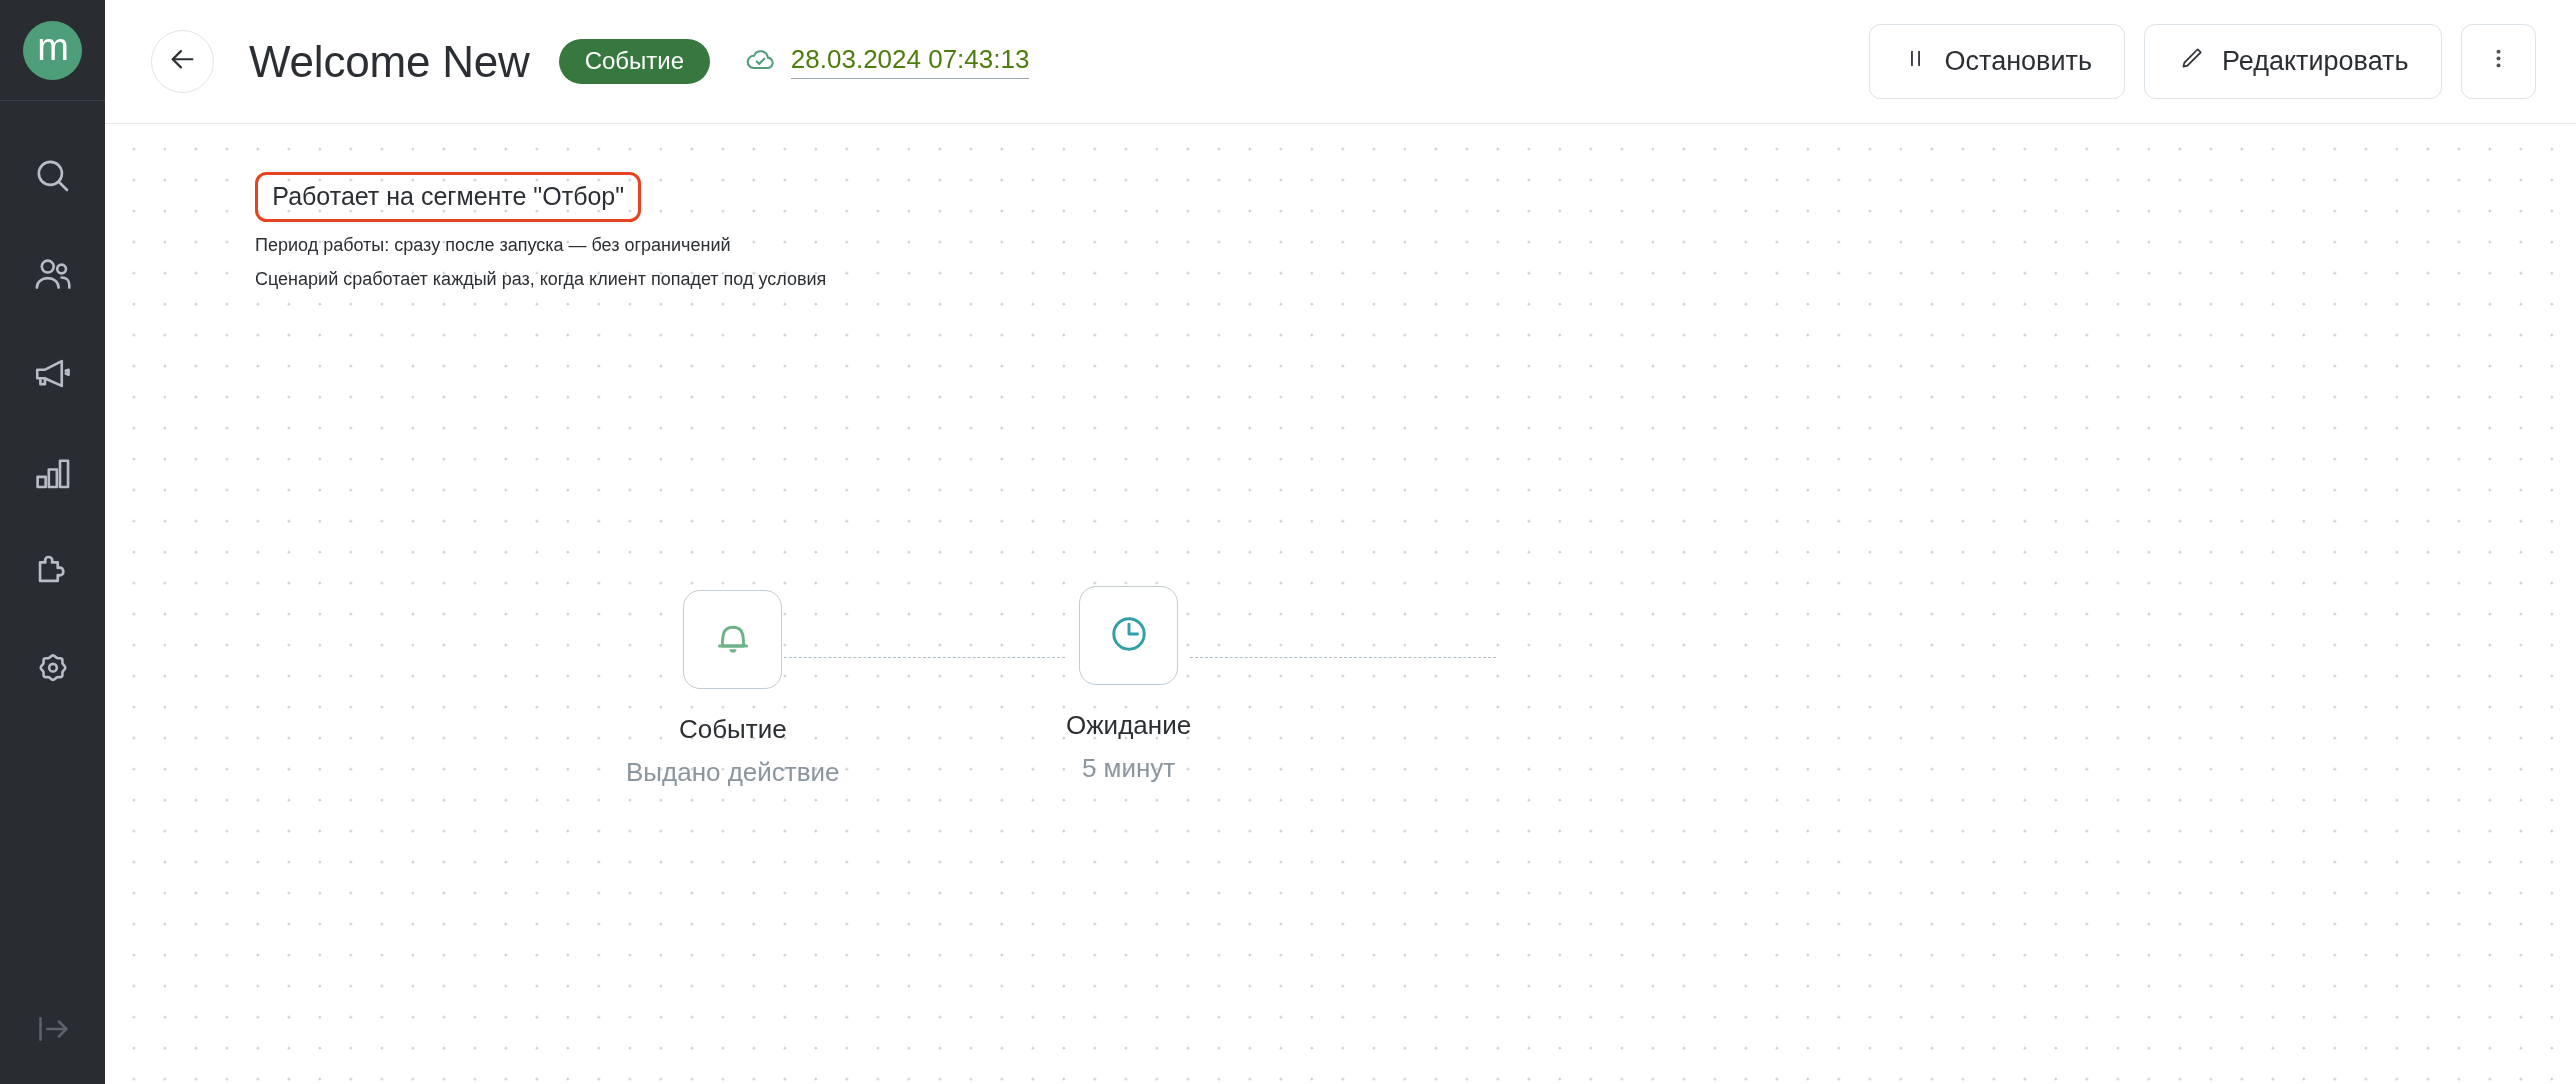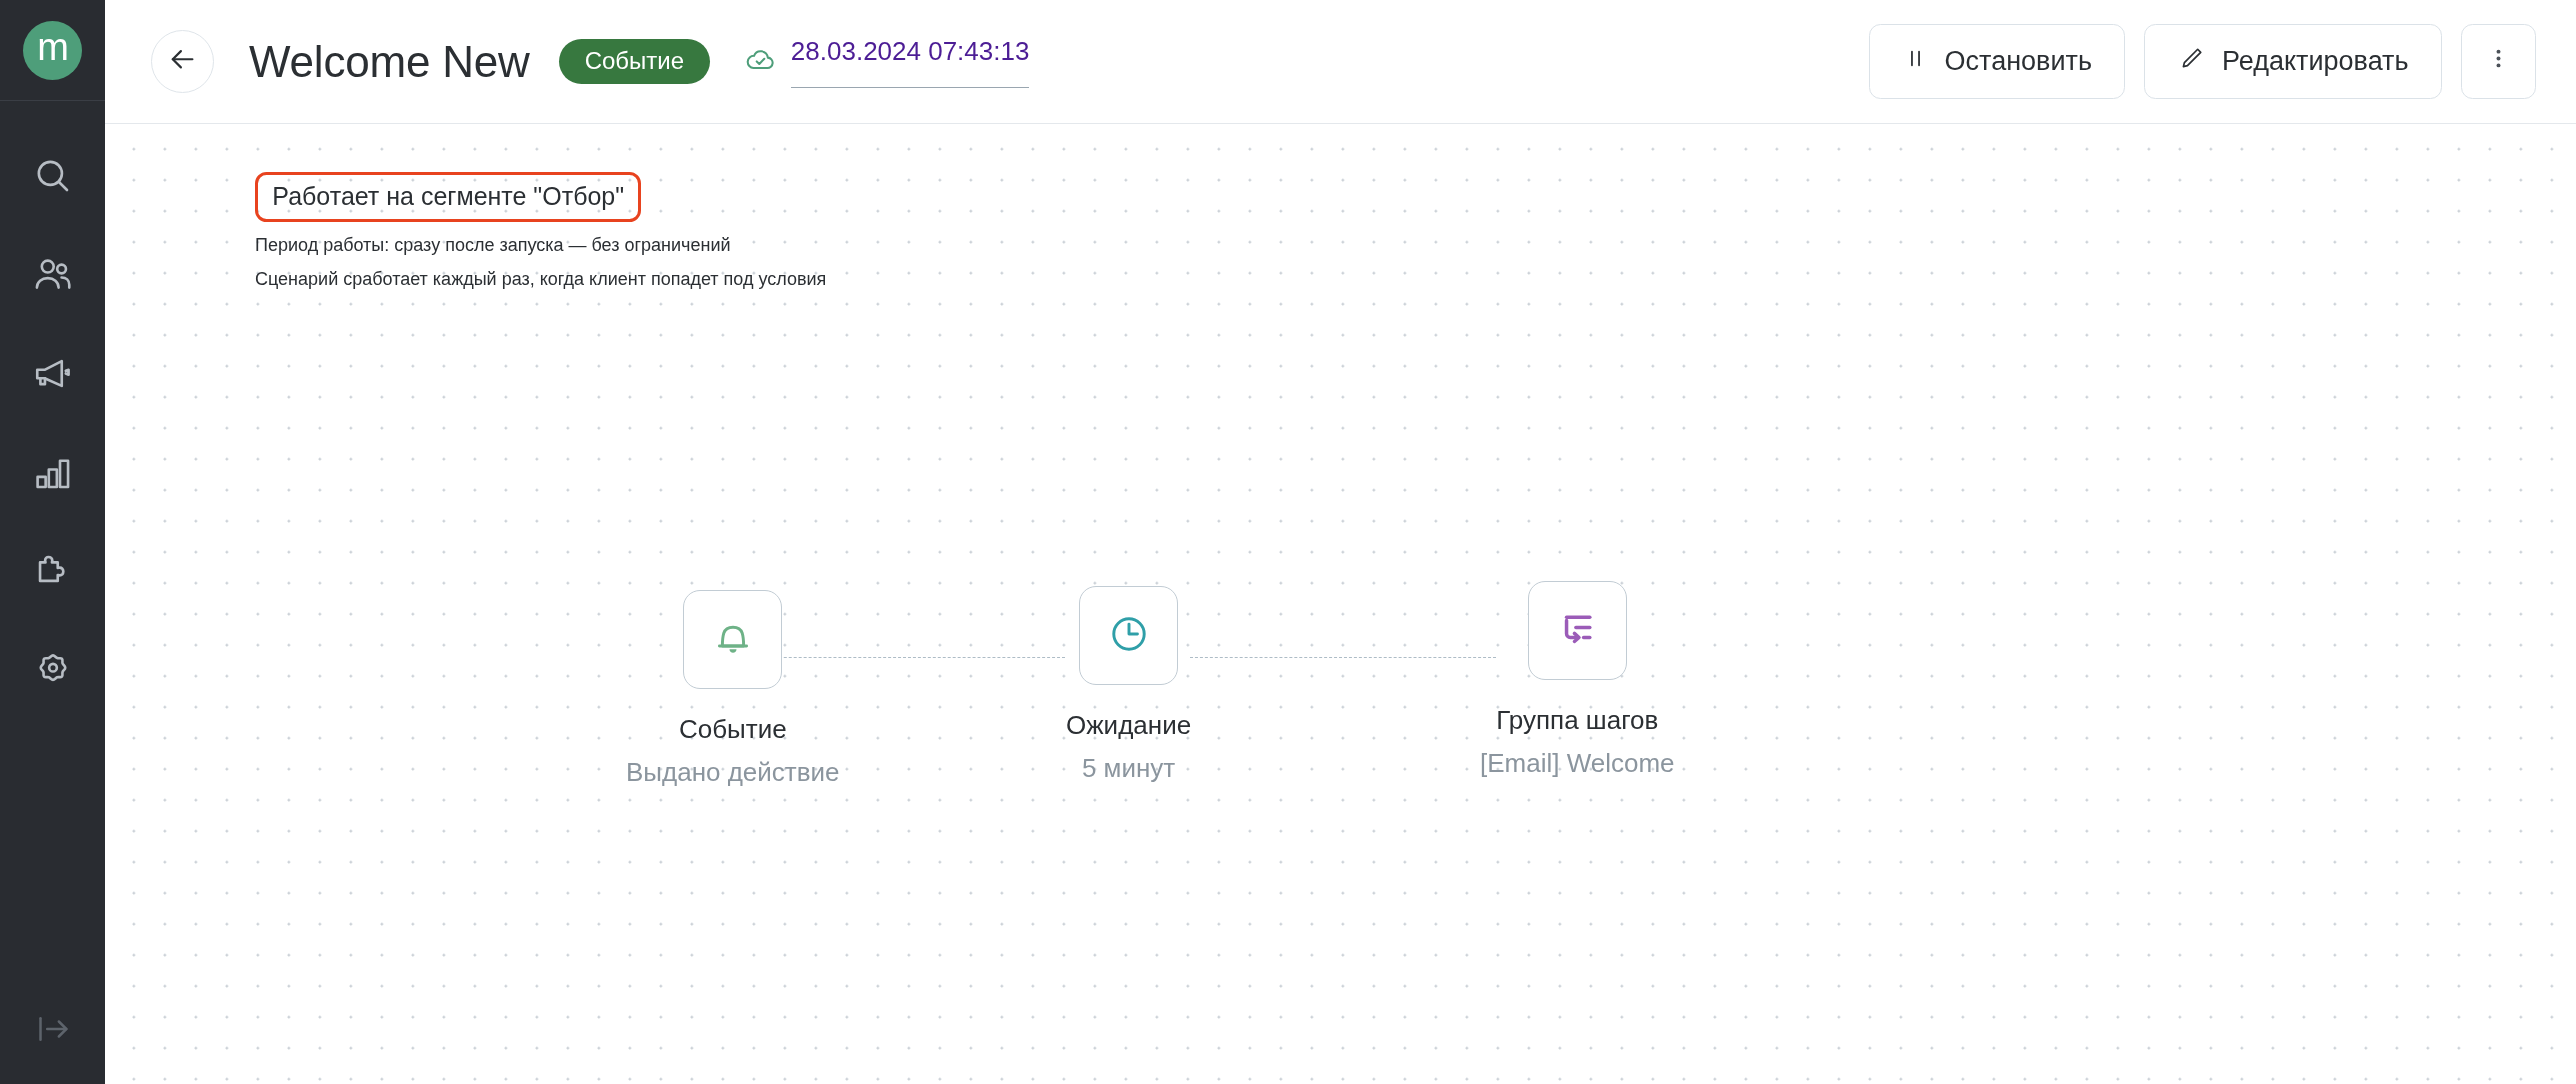--- a/index.html
+++ b/index.html
@@ -80,23 +80,23 @@
     padding: 9.6px 26px 11.5px 26px;
     white-space: nowrap;
     line-height: 1;
   }
   .timestamp-wrap {
     margin-left: 34px;
     display: flex; align-items: center; gap: 14.3px;
     cursor: pointer;
   }
   .timestamp-text {
-    font-size: 26px; color: #4c1d95;
+    font-size: 26px; color: #4d7c0f;
     border-bottom: 1px solid #9aa6b0;
-    padding-bottom: 20px;
+    padding-bottom: 3px;
     white-space: nowrap;
   }
   .header-spacer { flex: 1 1 auto; }
   .hdr-btn {
     height: 75px;
     border: 1px solid #dbe2e8; border-radius: 11.5px;
     background: #fff; cursor: pointer;
     display: flex; align-items: center; justify-content: center;
     gap: 17px; padding: 0 32.5px;
     font-size: 27px; color: #2b2f33;
@@ -340,34 +340,19 @@
               <svg width="44" height="44" viewBox="0 0 24 24" fill="none" stroke="#2f9fa8" stroke-width="1.6" stroke-linecap="round" stroke-linejoin="round">
                 <circle cx="12" cy="12" r="8.3"></circle>
                 <polyline points="12,6.6 12,12 16.6,12"></polyline>
               </svg>
             </span>
           </div>
           <div class="node-title">Ожидание</div>
           <div class="node-sub">5 минут</div>
         </div>
 
-        <div class="node" style="left:1375px; top:457px;">
-          <div class="node-box">
-            <span>
-              <svg width="44" height="44" viewBox="0 0 24 24" fill="none" stroke="#9b5cb8" stroke-width="1.9" stroke-linecap="round" stroke-linejoin="round">
-                <line x1="6.3" y1="5.6" x2="19" y2="5.6"></line>
-                <line x1="11.4" y1="11.2" x2="19" y2="11.2"></line>
-                <line x1="15.6" y1="16.6" x2="19" y2="16.6"></line>
-                <path d="M6.3 7.4v7.2a2 2 0 0 0 2 2h4.3"></path>
-                <polyline points="10.6,14.4 13.1,16.6 10.6,18.8"></polyline>
-              </svg>
-            </span>
-          </div>
-          <div class="node-title">Группа шагов</div>
-          <div class="node-sub">[Email] Welcome</div>
-        </div>
 
       </div>
     </div>
 
   </section>
 </div>
 
 
 </body></html>

